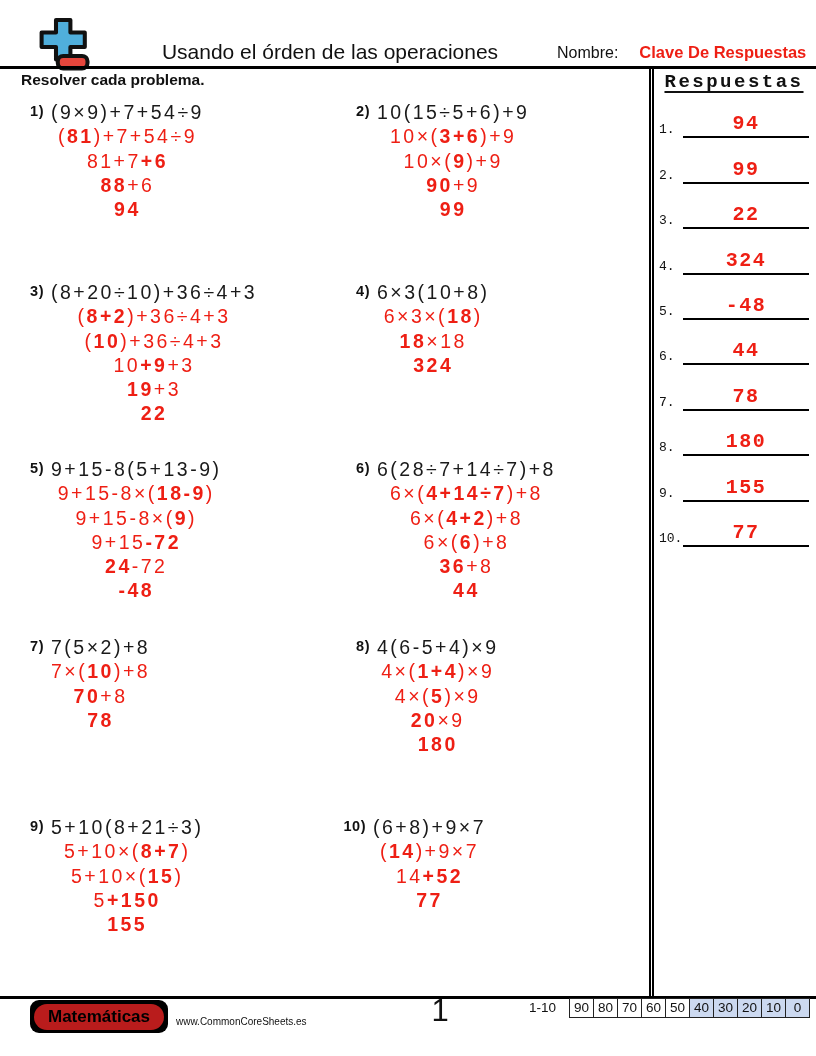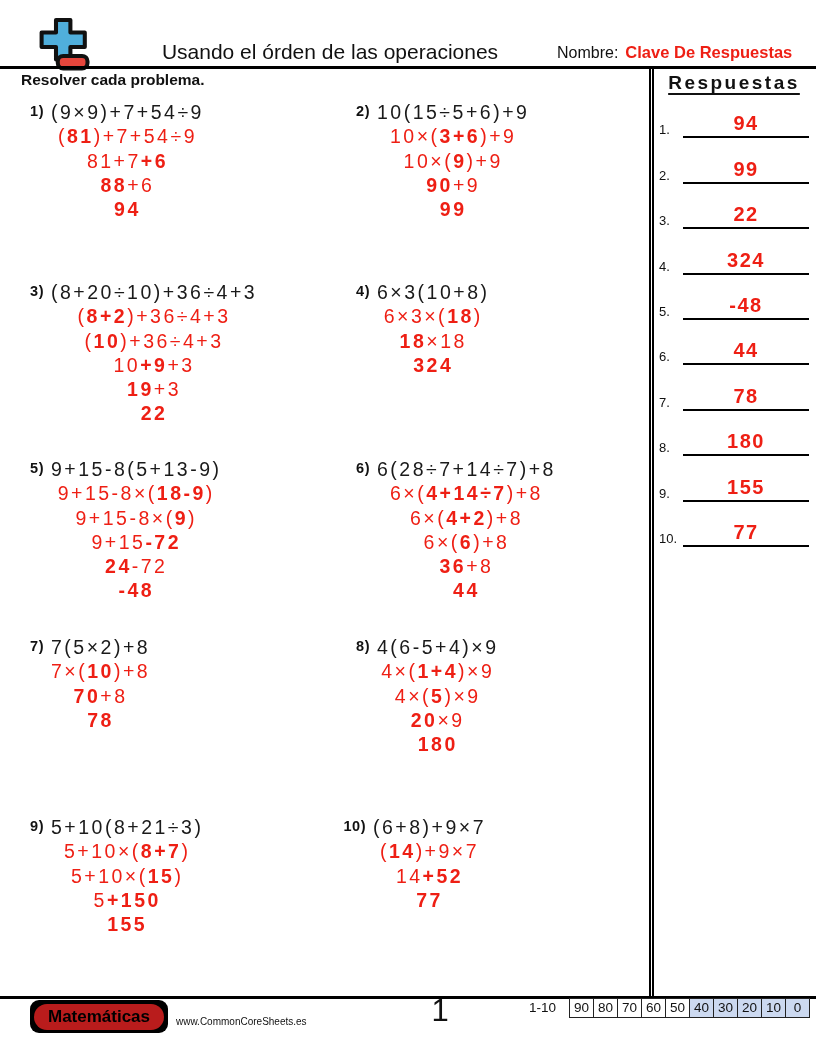--- a/index.html
+++ b/index.html
@@ -7,41 +7,41 @@
     position:relative; width:816px; height:1056px; background:#fff;
     font-family:"Liberation Sans", sans-serif; color:#111; overflow:hidden;
   }
 
   
   .logo { position:absolute; left:38px; top:16px; }
   .title {
     position:absolute; left:0; top:40px; width:660px; text-align:center;
     font-size:21px; color:#111;
   }
-  .name-row { position:absolute; left:557px; top:43px; display:flex; align-items:baseline; gap:7px; white-space:nowrap;justify-content:center; }
+  .name-row { position:absolute; left:557px; top:43px; display:flex; align-items:baseline; gap:21px; white-space:nowrap;justify-content:center; }
   .name-label { font-size:16px; color:#111; }
   .name-value { font-size:16.5px; font-weight:bold; color:var(--red); }
   .header-rule { position:absolute; left:0; top:66px; width:816px; height:3px; background:#000; }
   .instruction { position:absolute; left:21px; top:71px; font-size:15.5px; font-weight:bold; }
 
   
   .problem { position:absolute; display:flex; }
   .pnum { width:26px; text-align:right; margin-right:7px; padding-top:3px;
           font-size:14.5px; font-weight:bold; letter-spacing:0.5px; }
   .plines { text-align:center; font-size:19.5px; letter-spacing:2.5px; line-height:24.3px; white-space:nowrap; }
   .pline-expr { color:#1a1a1a; }
   .pline-step { color:var(--red); }
   .bseg { font-weight:bold; }
 
   
   .vdivider {
     position:absolute; left:649px; top:66px; height:931px; width:5px;
     border-left:2.5px solid #000; border-right:2.5px solid #000; box-sizing:border-box;
   }
-  .answers { position:absolute; left:659px; top:72px; width:150px; }
+  .answers { position:absolute; left:659px; top:72px; width:150px;font-family:Liberation Mono, monospace; }
   .answers-title {
     font-size:19px; font-weight:bold; letter-spacing:2.5px; text-align:center;
     line-height:21px; text-decoration:underline; text-decoration-thickness:2px; text-underline-offset:4px;
   }
   .answer-rows { display:flex; flex-direction:column; }
   .answer-row { height:45.4px; display:flex; align-items:flex-end; }
   .answer-num { width:24px; font-size:13px; color:#111; padding-bottom:1px; }
   .answer-line {
     flex:1; border-bottom:2px solid #000; text-align:center;
     color:var(--red); font-weight:bold; font-size:20px; letter-spacing:1.5px; padding-bottom:1px;

